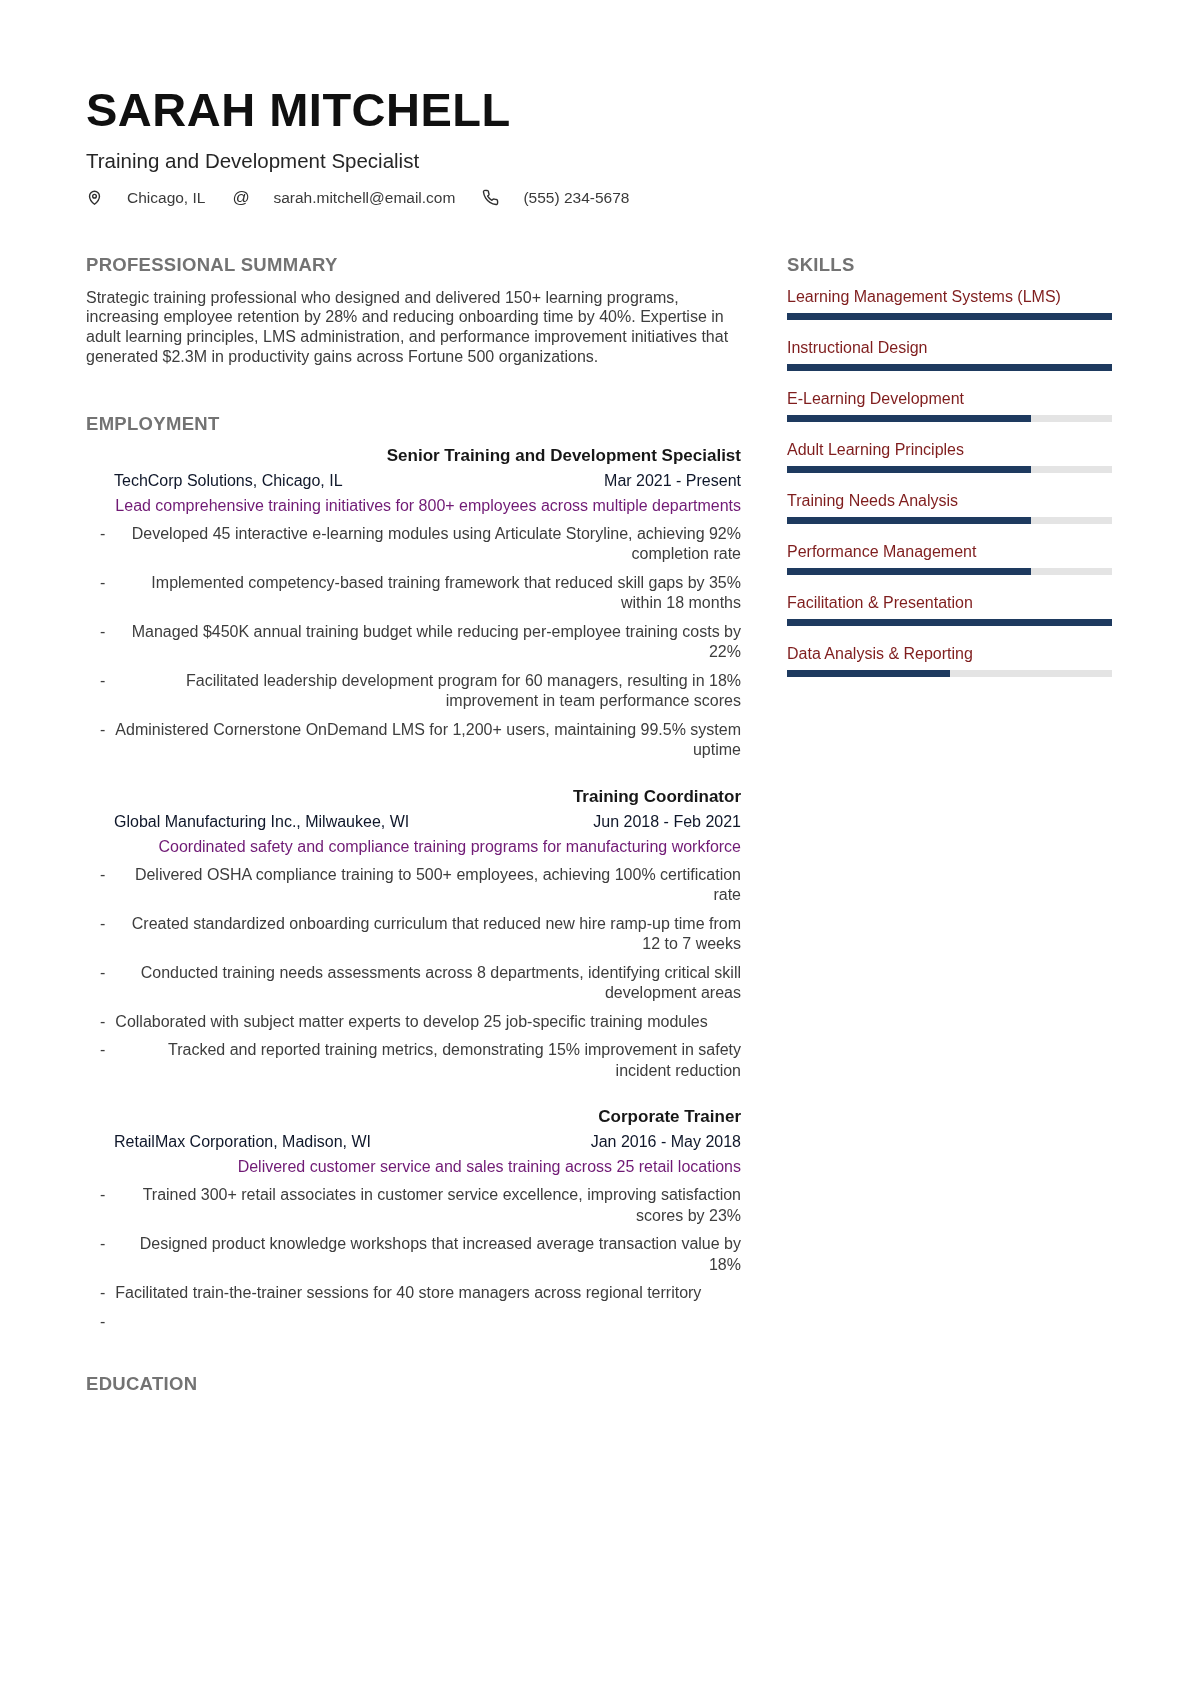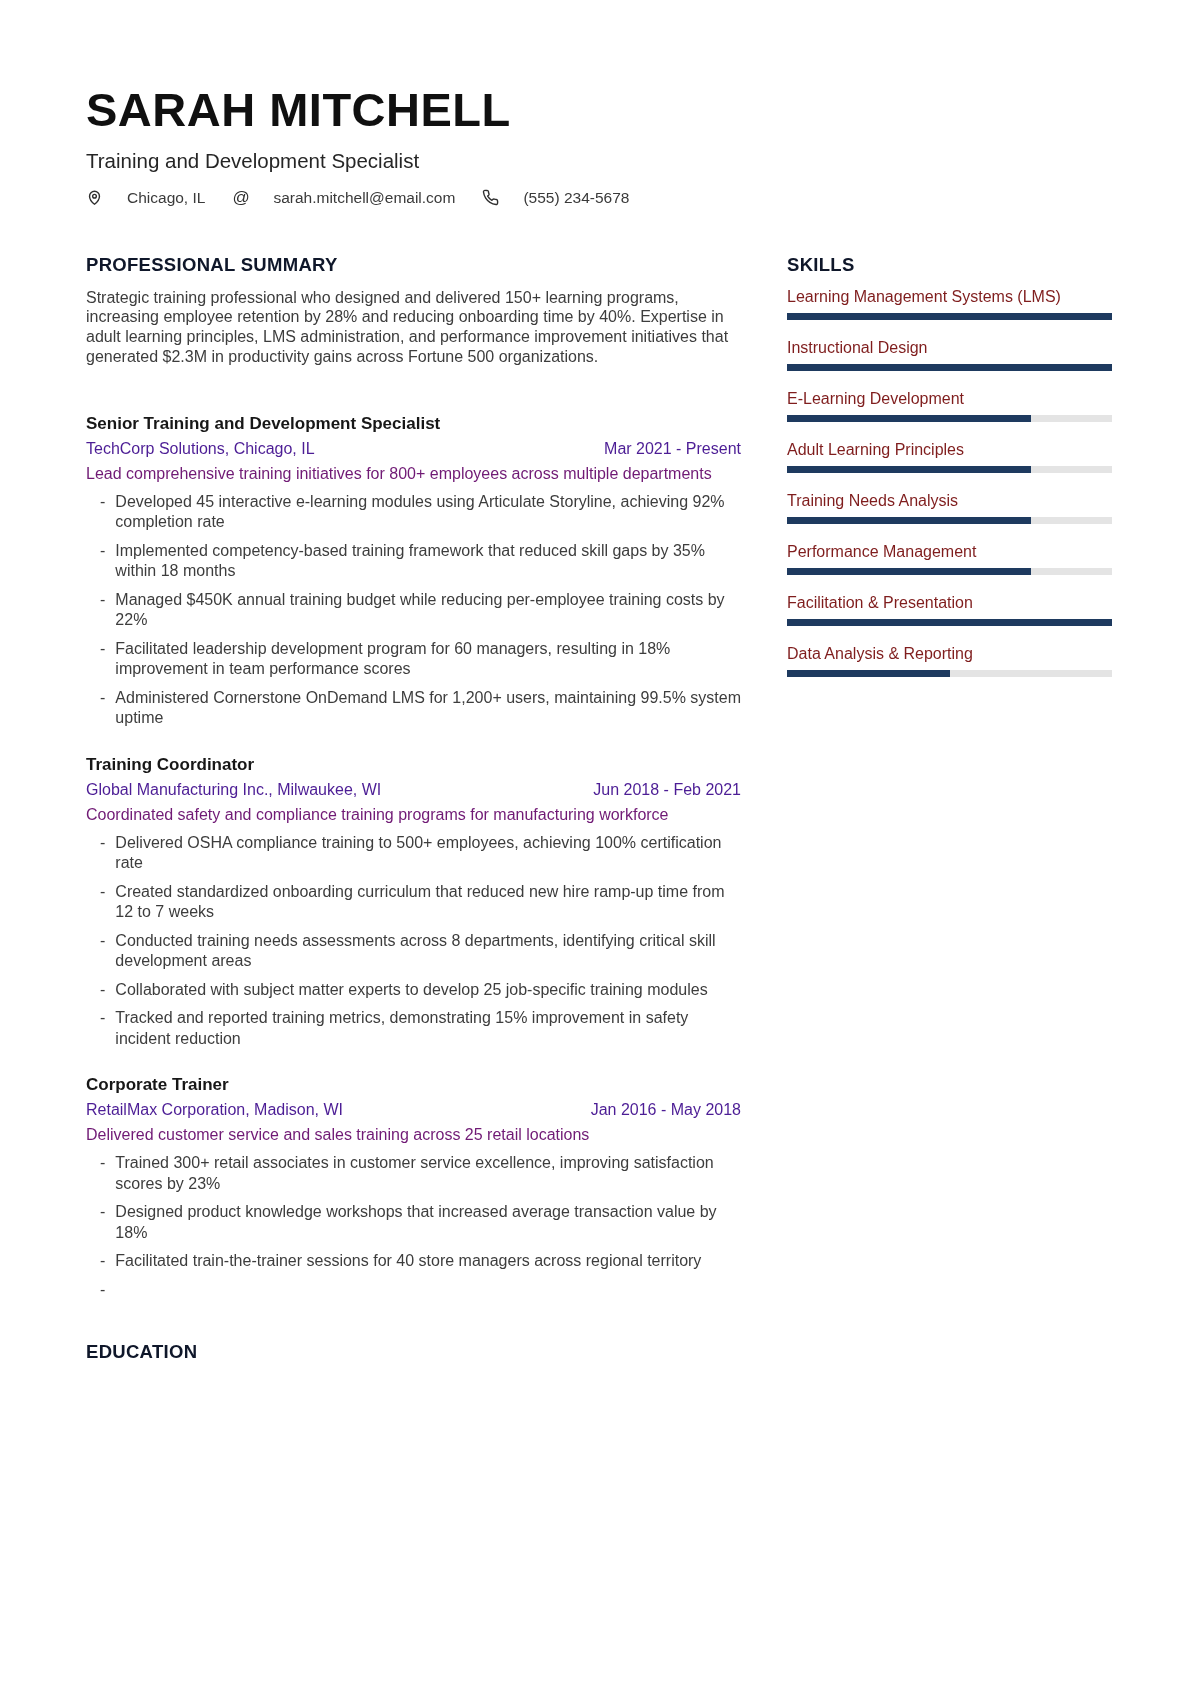--- a/index.html
+++ b/index.html
@@ -23,33 +23,33 @@
   .contact-item { display: flex; align-items: center; gap: 24px; }
   .cicon { display: inline-flex; width: 17px; height: 17px; color: #2f2f2f; }
   .cicon svg { width: 17px; height: 17px; display: block; }
   .at-glyph { font-size: 17px; line-height: 17px; font-weight: 400; color: #2f2f2f; }
 
   
   .columns { display: grid; grid-template-columns: 655px 325px; column-gap: 46px;
              margin-top: 48px; align-items: start; }
 
   .sec-heading {
-    font-size: 18.5px; font-weight: 700; color: #0f172a;
+    font-size: 18.5px; font-weight: 700; color: #737373;
     letter-spacing: 0.3px; line-height: 20px;
   }
 
   
   .summary-text { margin-top: 13px; font-size: 16px; line-height: 19.8px; color: #3d3d3d; }
 
   .employment { margin-top: 47px; }
-  .job { margin-top: 26px; }
+  .job { margin-top: 26px; text-align: right; }
   .job:first-of-type { margin-top: 12px; }
   .job-title { font-size: 17px; font-weight: 700; color: #171717; line-height: 20px; }
   .job-meta { display: flex; justify-content: space-between; align-items: baseline;
-              margin-top: 5px; font-size: 16px; color: #4c1d95; line-height: 20px; }
+              margin-top: 5px; font-size: 16px; color: #0f172a; line-height: 20px; margin-left: 28px; }
   .job-desc { margin-top: 5px; font-size: 16px; line-height: 20px; color: #701a75; }
   .bullets { margin-top: 6px; list-style: none; }
   .bullet { display: flex; gap: 10px; padding-left: 14px; margin-top: 8px;
             font-size: 16px; line-height: 20.5px; color: #3d3d3d; }
   .bullet .dash { flex: none; }
 
   .education { margin-top: 42px; }
 
   
   .skills-list { margin-top: 12px; }
@@ -93,20 +93,21 @@
 
   <div class="columns">
 
     <div class="left-col">
       <section>
         <h2 class="sec-heading">PROFESSIONAL SUMMARY</h2>
         <p class="summary-text">Strategic training professional who designed and delivered 150+ learning programs, increasing employee retention by 28% and reducing onboarding time by 40%. Expertise in adult learning principles, LMS administration, and performance improvement initiatives that generated $2.3M in productivity gains across Fortune 500 organizations.</p>
       </section>
 
       <section class="employment">
+        <h2 class="sec-heading">EMPLOYMENT</h2>
         <div id="jobs-list">
             <div class="job">
               <div class="job-title">Senior Training and Development Specialist</div>
               <div class="job-meta">
                 <span class="job-company">TechCorp Solutions, Chicago, IL</span>
                 <span class="job-dates">Mar 2021 - Present</span>
               </div>
               <div class="job-desc">Lead comprehensive training initiatives for 800+ employees across multiple departments</div>
               <ul class="bullets">
                 <li class="bullet">

